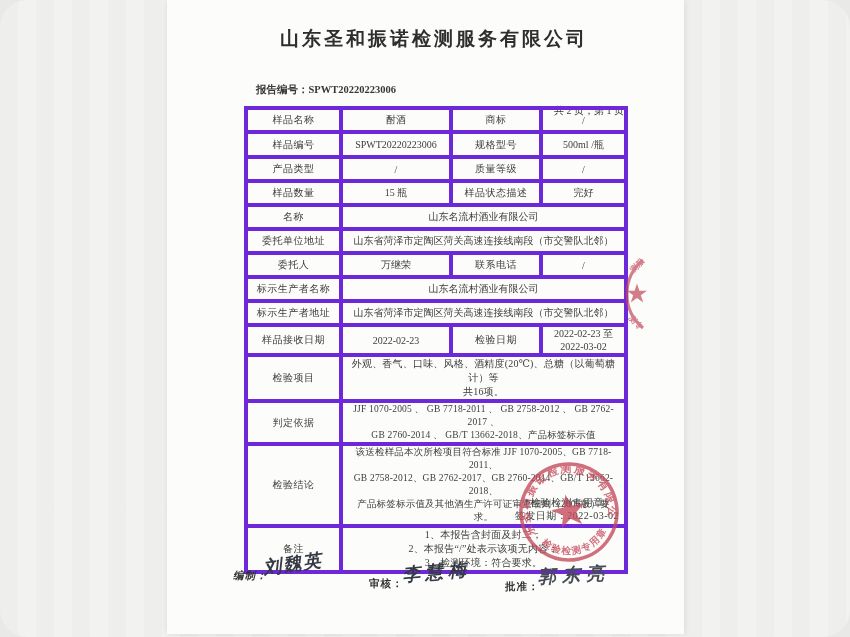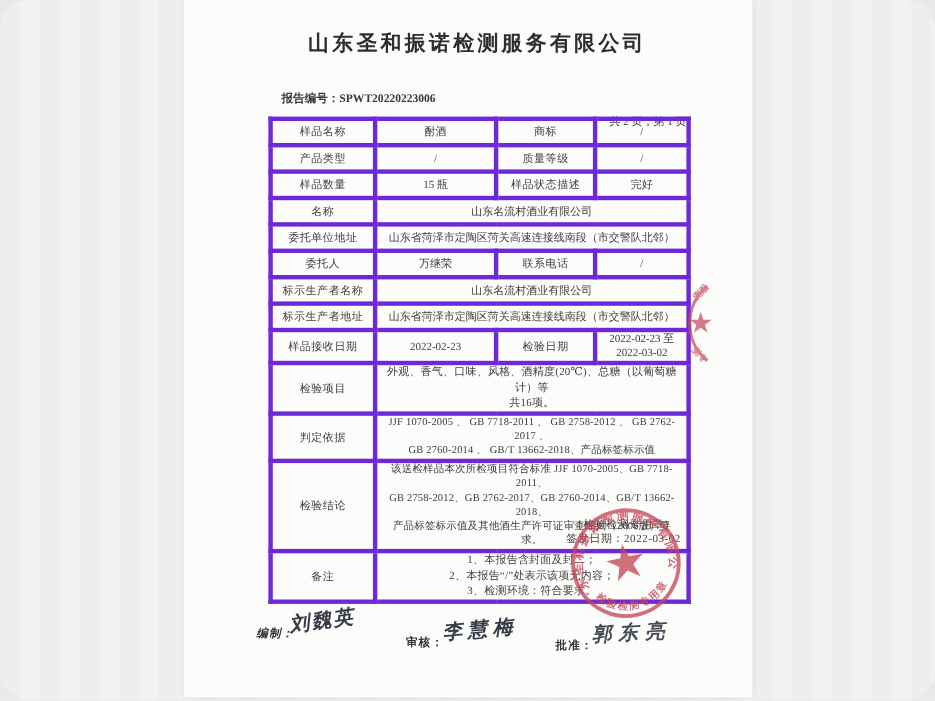--- a/index.html
+++ b/index.html
@@ -52,20 +52,26 @@
           <col style="width:110px">
           <col style="width:90px">
           <col style="width:85px">
         </colgroup>
       <tbody>
           <tr style="height:24px">
         <td class="lbl">样品名称</td>
         <td>酎酒</td>
         <td class="lbl">商标</td>
         <td>/</td>
+      </tr>
+      <tr style="height:25px">
+        <td class="lbl">样品编号</td>
+        <td>SPWT20220223006</td>
+        <td class="lbl">规格型号</td>
+        <td>500ml /瓶</td>
       </tr>
       <tr style="height:24px">
         <td class="lbl">产品类型</td>
         <td>/</td>
         <td class="lbl">质量等级</td>
         <td>/</td>
       </tr>
       <tr style="height:24px">
         <td class="lbl">样品数量</td>
         <td>15 瓶</td>

